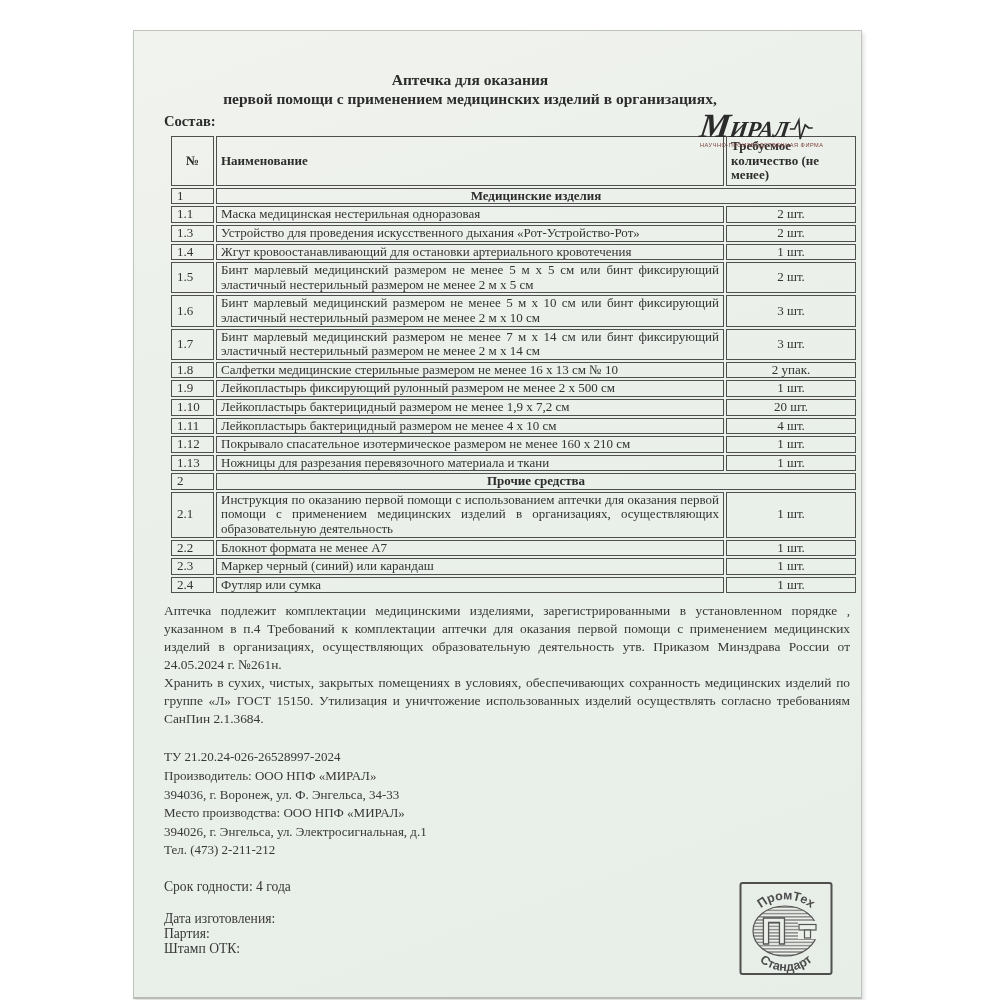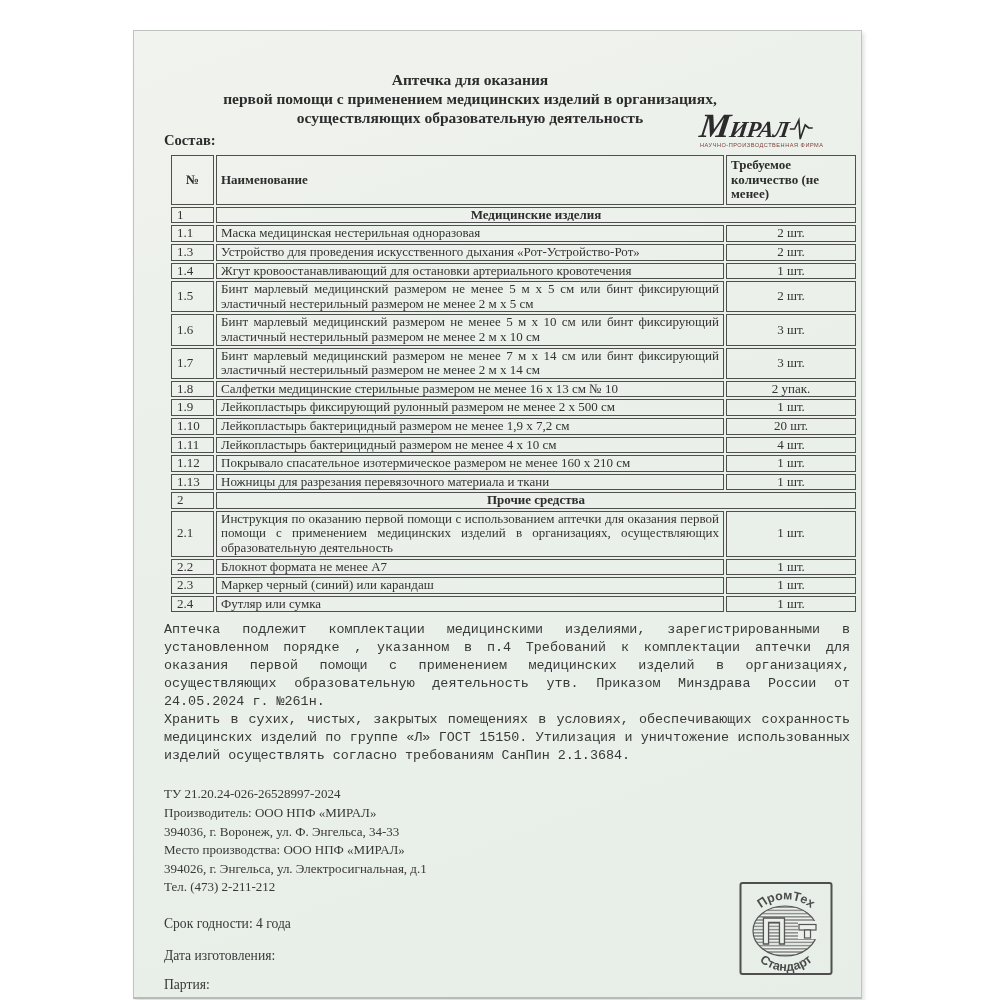--- a/index.html
+++ b/index.html
@@ -26,36 +26,35 @@
   .sostav{margin-top:5px;font-weight:bold;font-size:14.6px;color:#2d2d2d;}
   table.comp{border-collapse:separate;border-spacing:2px;margin:4px 0 0 5px;font-size:13px;color:#343434;}
   .comp th,.comp td{border:1px solid #4f4f4f;padding:0 4px;line-height:14.6px;background:transparent;}
   .comp th{font-weight:bold;text-align:left;padding:2px 4px;color:#2d2d2d;}
   .c-num{width:32px;text-align:left;padding-left:5px !important;}
   th.c-num{text-align:center;padding-left:4px !important;}
   .c-name{width:498px;text-align:justify;}
   .c-qty{width:120px;text-align:center;white-space:nowrap;}
   .c-section{text-align:center;font-weight:bold;color:#2d2d2d;}
   .notes{width:686px;margin-top:7px;}
-  .notes p{margin:0;text-align:justify;font-size:13.4px;line-height:18px;font-family:Liberation Mono, monospace;}
+  .notes p{margin:0;text-align:justify;font-size:13.4px;line-height:18px;}
   .company{margin-top:20px;font-size:13px;line-height:18.6px;}
   .shelf{margin-top:19px;font-size:13.6px;font-family:Liberation Serif, serif;}
   .fields{margin-top:16px;}
-  .field{margin-top:14px;font-size:13.6px;line-height:15px;}
+  .field{font-size:13.6px;line-height:15px;}
   .stamp{position:absolute;left:604px;top:849px;}
 </style>
 </head>
 <body>
 
 <div class="paper">
 
   <div class="title">
     <div>Аптечка для оказания</div>
     <div>первой помощи с применением медицинских изделий в организациях,</div>
-    <div>осуществляющих образовательную деятельность</div>
   </div>
 
   <div class="logo">
     <div class="logo-main">
       <span class="logo-m">М</span>
         <span class="logo-rest">ИРАЛ</span>
       <svg class="logo-ecg" width="24" height="28" viewBox="0 0 24 28">
         <polyline points="0,14 5,14 8,5 12,24 15,10 19,13 23,13" fill="none" stroke="#2b2b2b" stroke-width="1.6"></polyline>
       </svg>
     </div>

